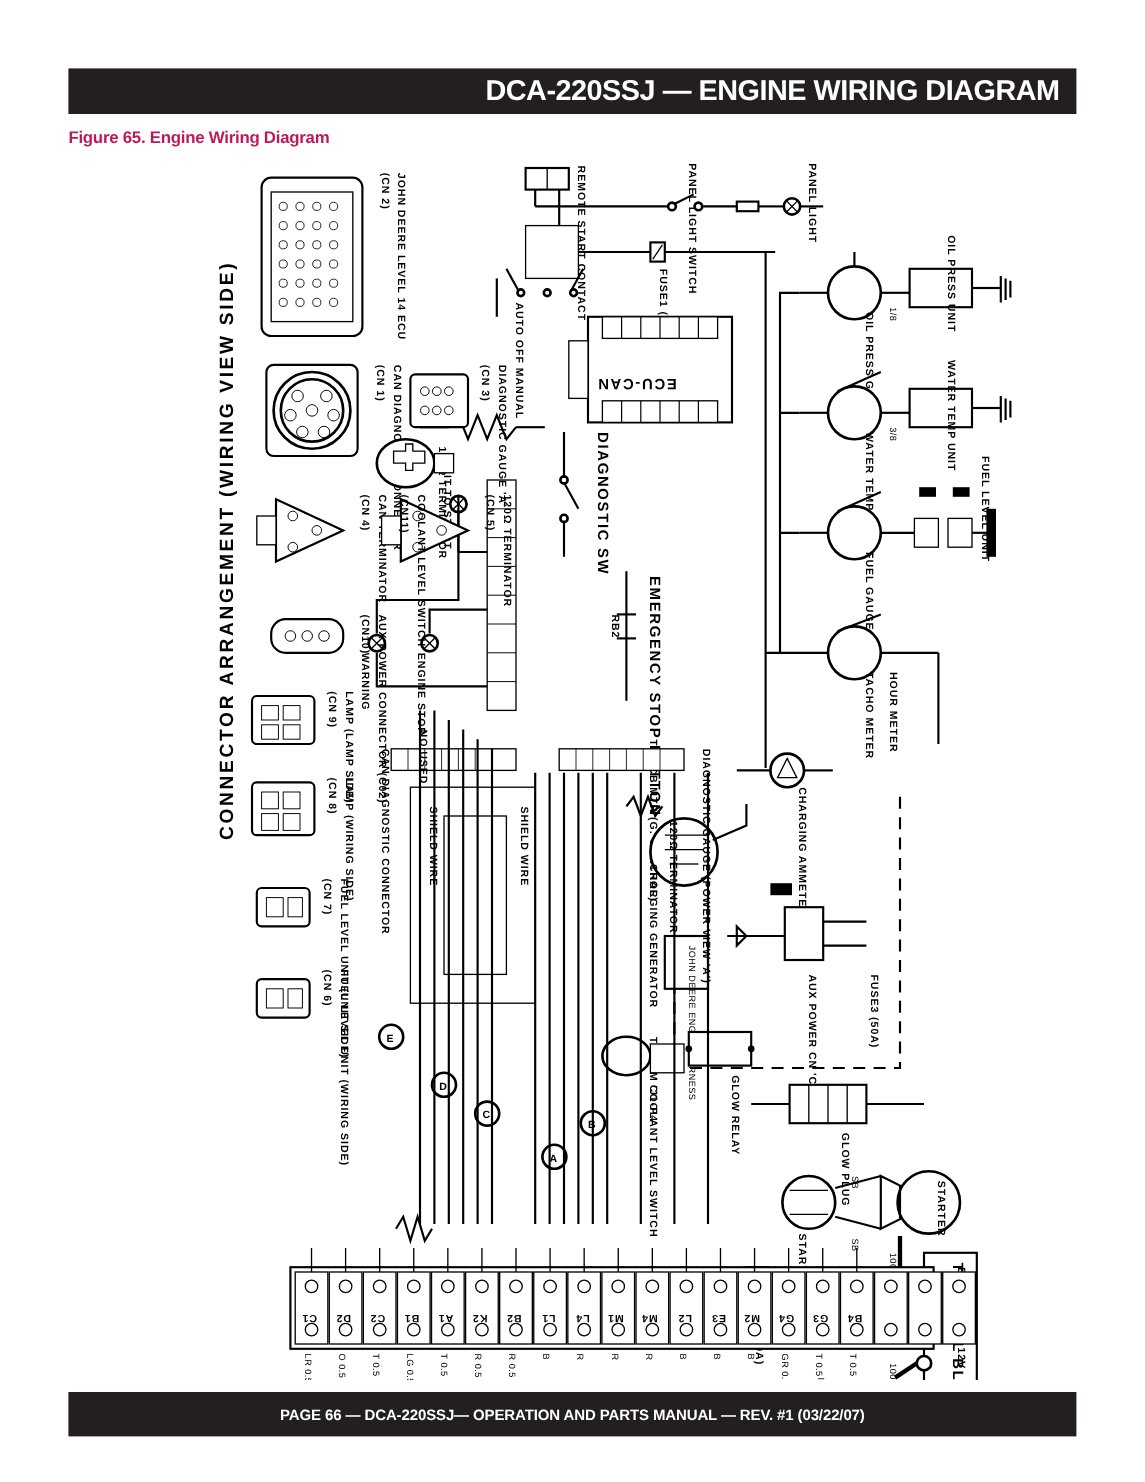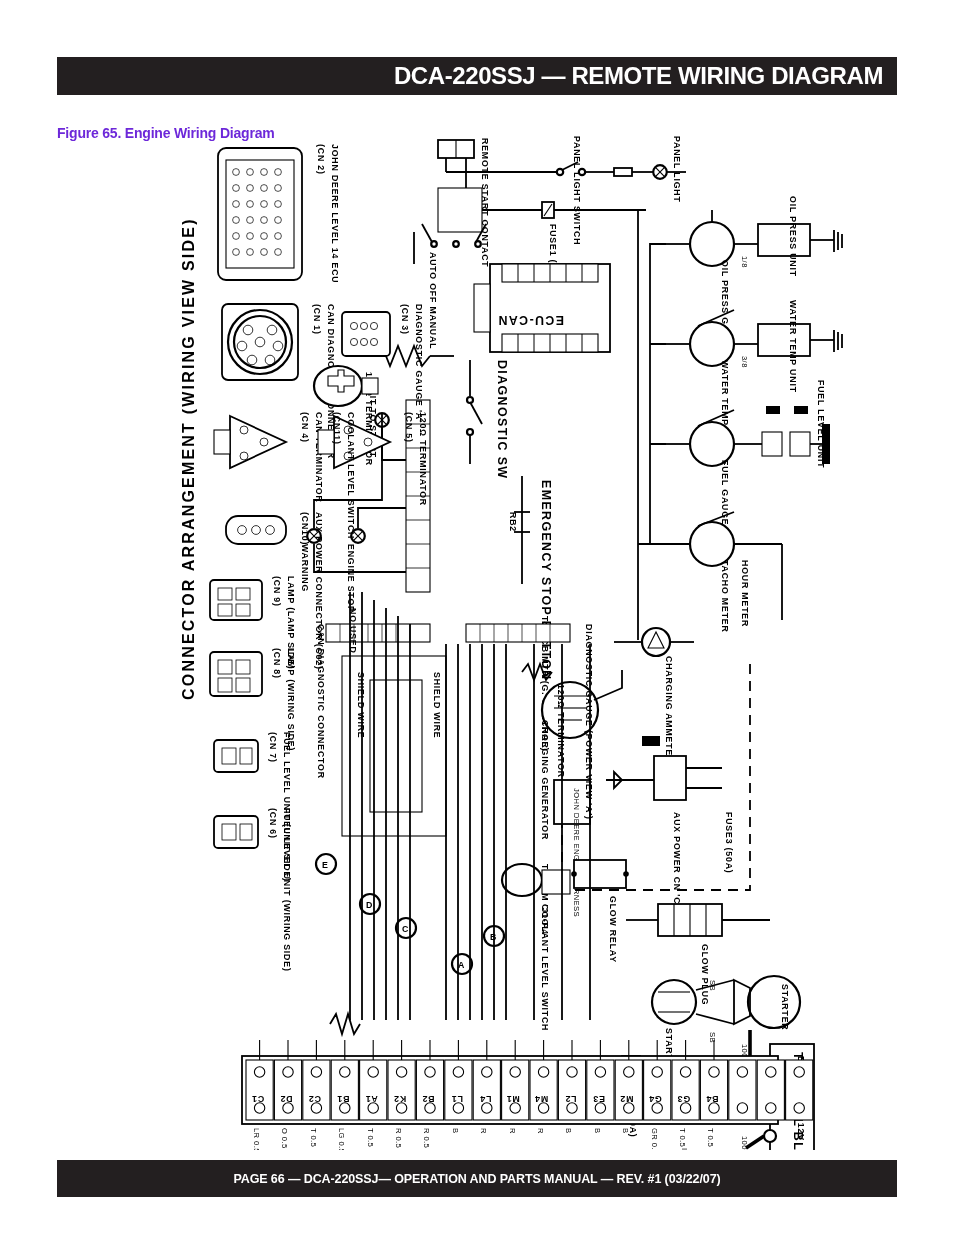--- a/index.html
+++ b/index.html
@@ -52,24 +52,24 @@
     color: #ffffff;
     font-size: 12.5px;
     font-weight: bold;
     letter-spacing: -0.1px;
     white-space: nowrap;
   }
 
   .figure-caption {
     position: absolute;
     left: 57px;
-    top: 125px;
+    top: 106px;
     font-size: 14px;
     font-weight: bold;
-    color: #6d28d9;
+    color: #be185d;
     letter-spacing: -0.2px;
   }
 
   
   .diagram-area {
     position: absolute;
     left: 150px;
     top: 120px;
     width: 760px;
     height: 1030px;
@@ -92,21 +92,21 @@
   .box { fill: #fff; stroke: #000; stroke-width: 0.9; }
   .box-thin { fill: #fff; stroke: #000; stroke-width: 0.55; }
   .blk { fill: #000; }
   .circ { fill: #fff; stroke: #000; stroke-width: 1.1; }
   .nd { fill: #000; }
 </style>
 </head>
 <body>
 
 <div class="header-bar">
-  <span class="header-title">DCA-220SSJ  — REMOTE WIRING DIAGRAM</span>
+  <span class="header-title">DCA-220SSJ  — ENGINE WIRING DIAGRAM</span>
 </div>
 
 <div class="figure-caption">Figure 65. Engine Wiring Diagram</div>
 
 <div class="diagram-area">
 <svg class="diagram-svg" viewBox="0 0 380 515" preserveAspectRatio="none">
 
   <g>
     <rect class="box" x="144" y="10" width="18" height="9"></rect>
     <line class="wire-thin" x1="153" y1="10" x2="153" y2="19"></line>

